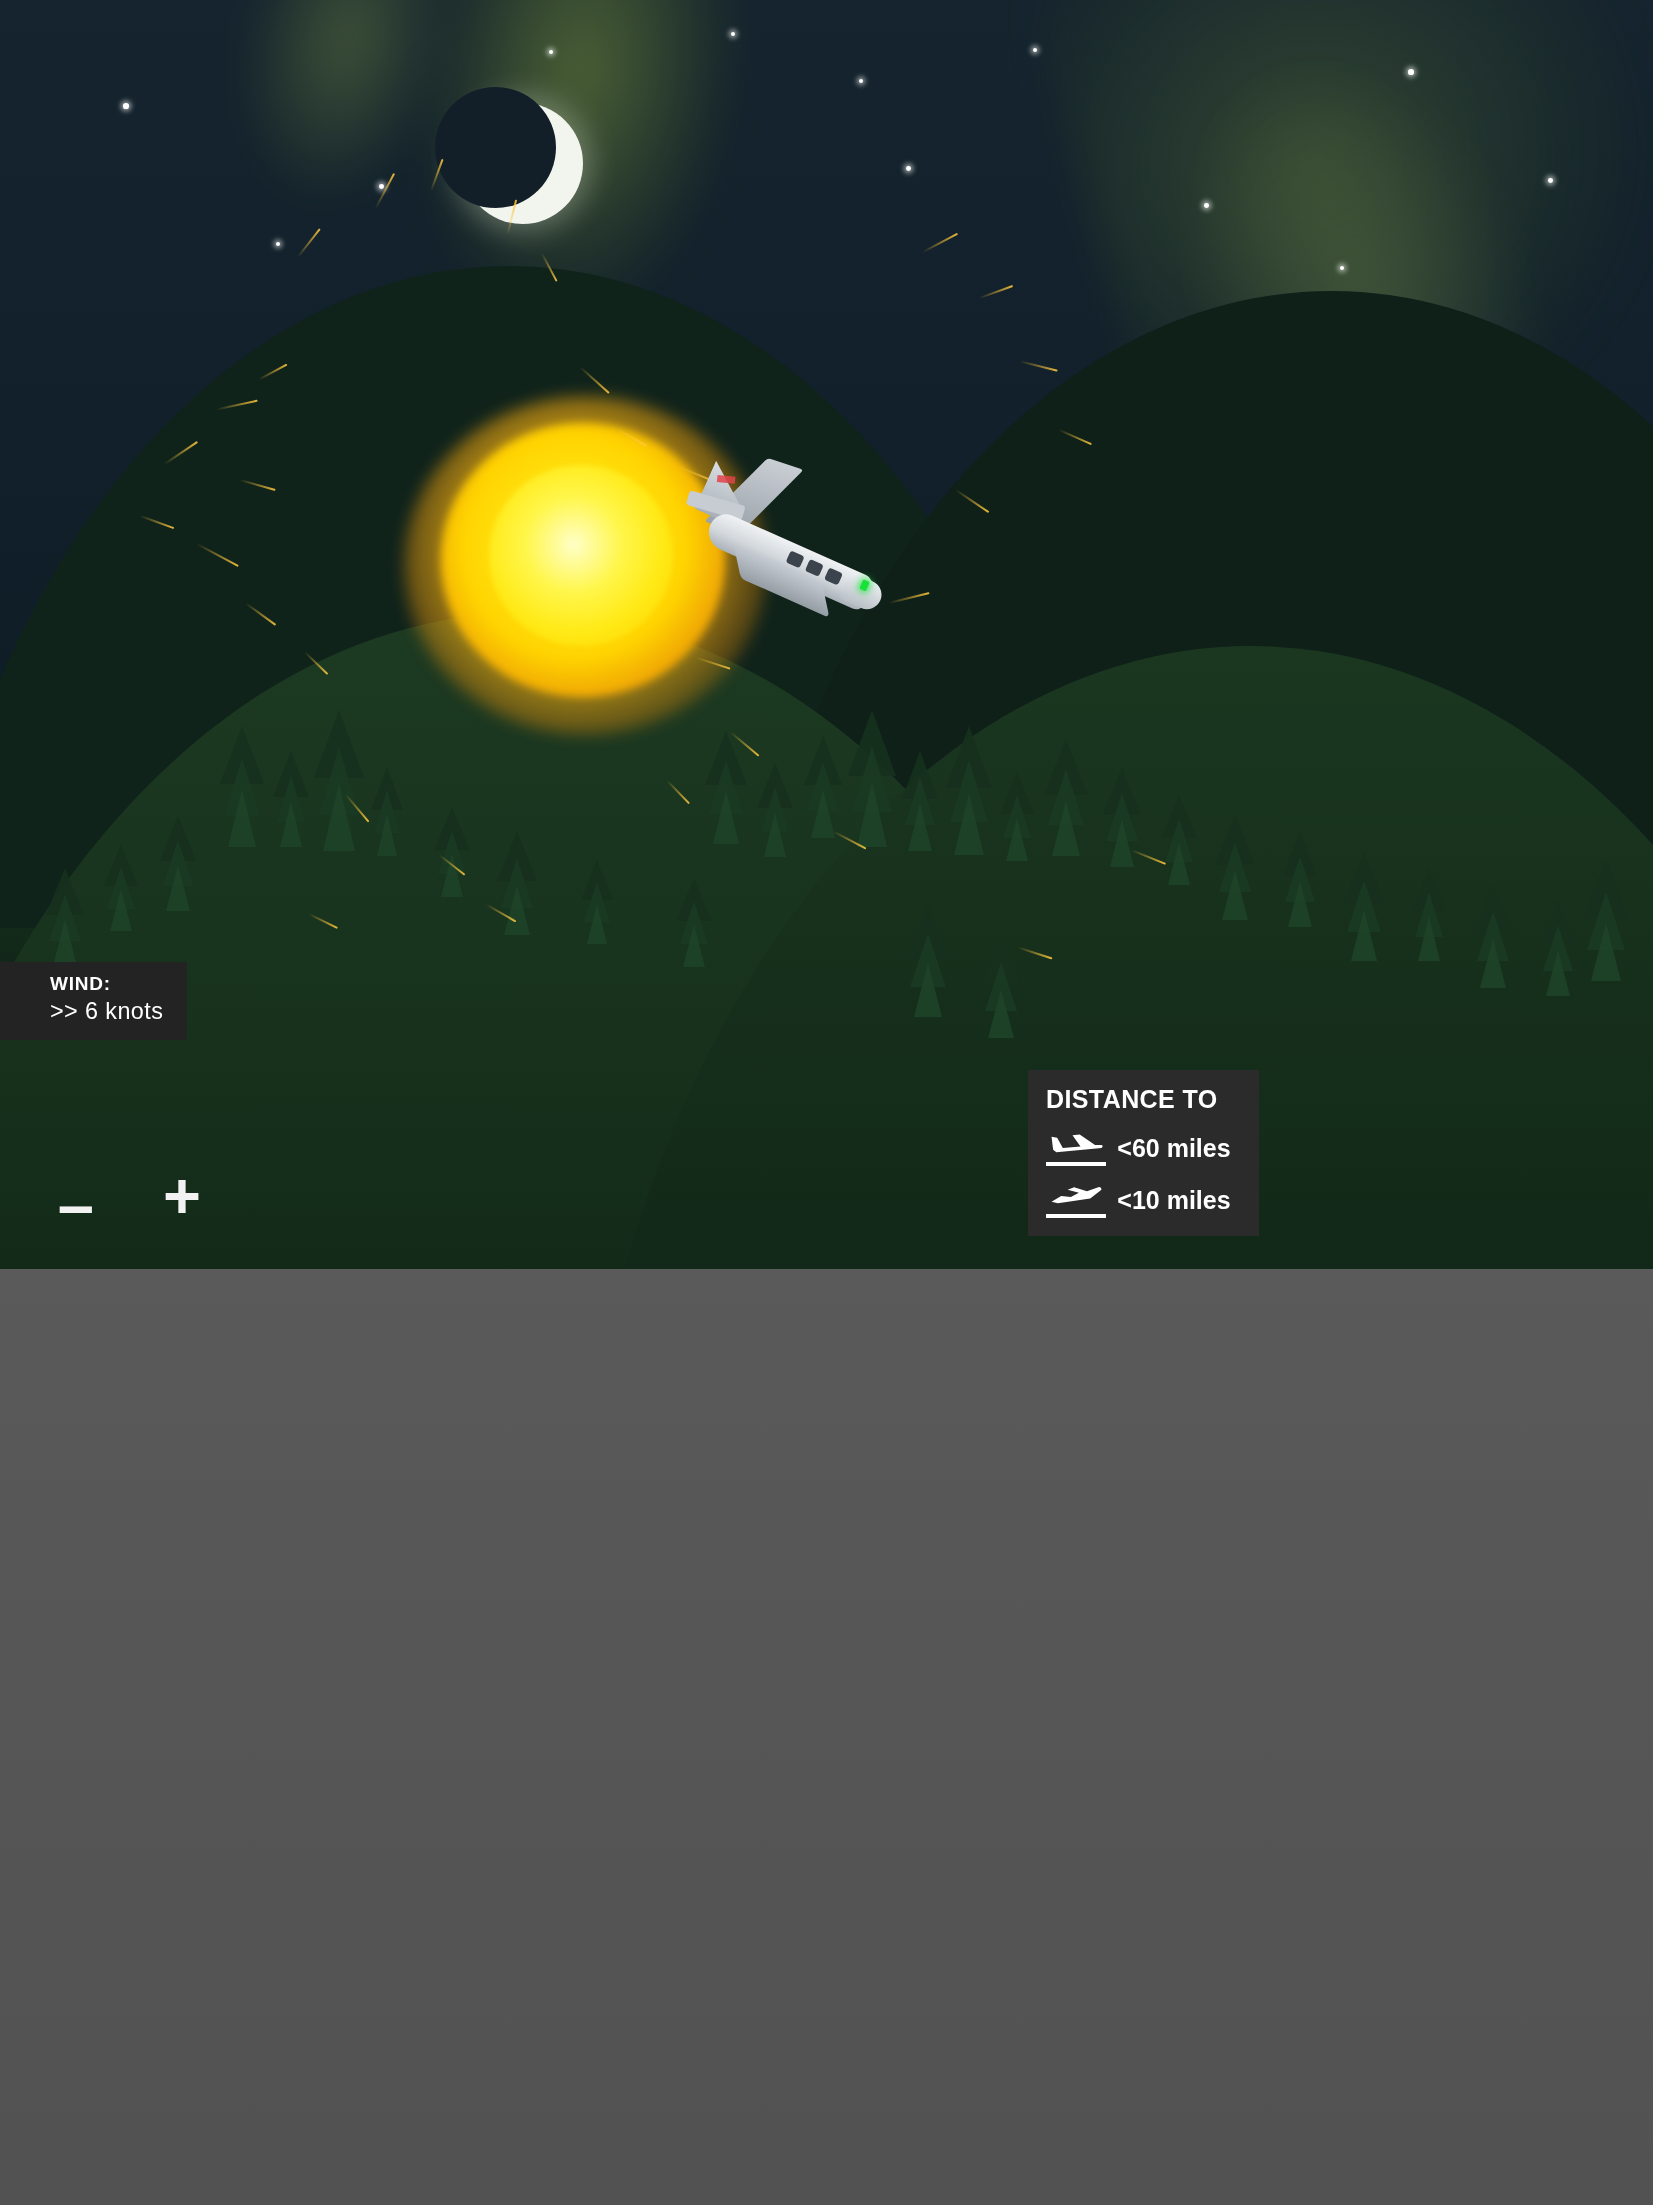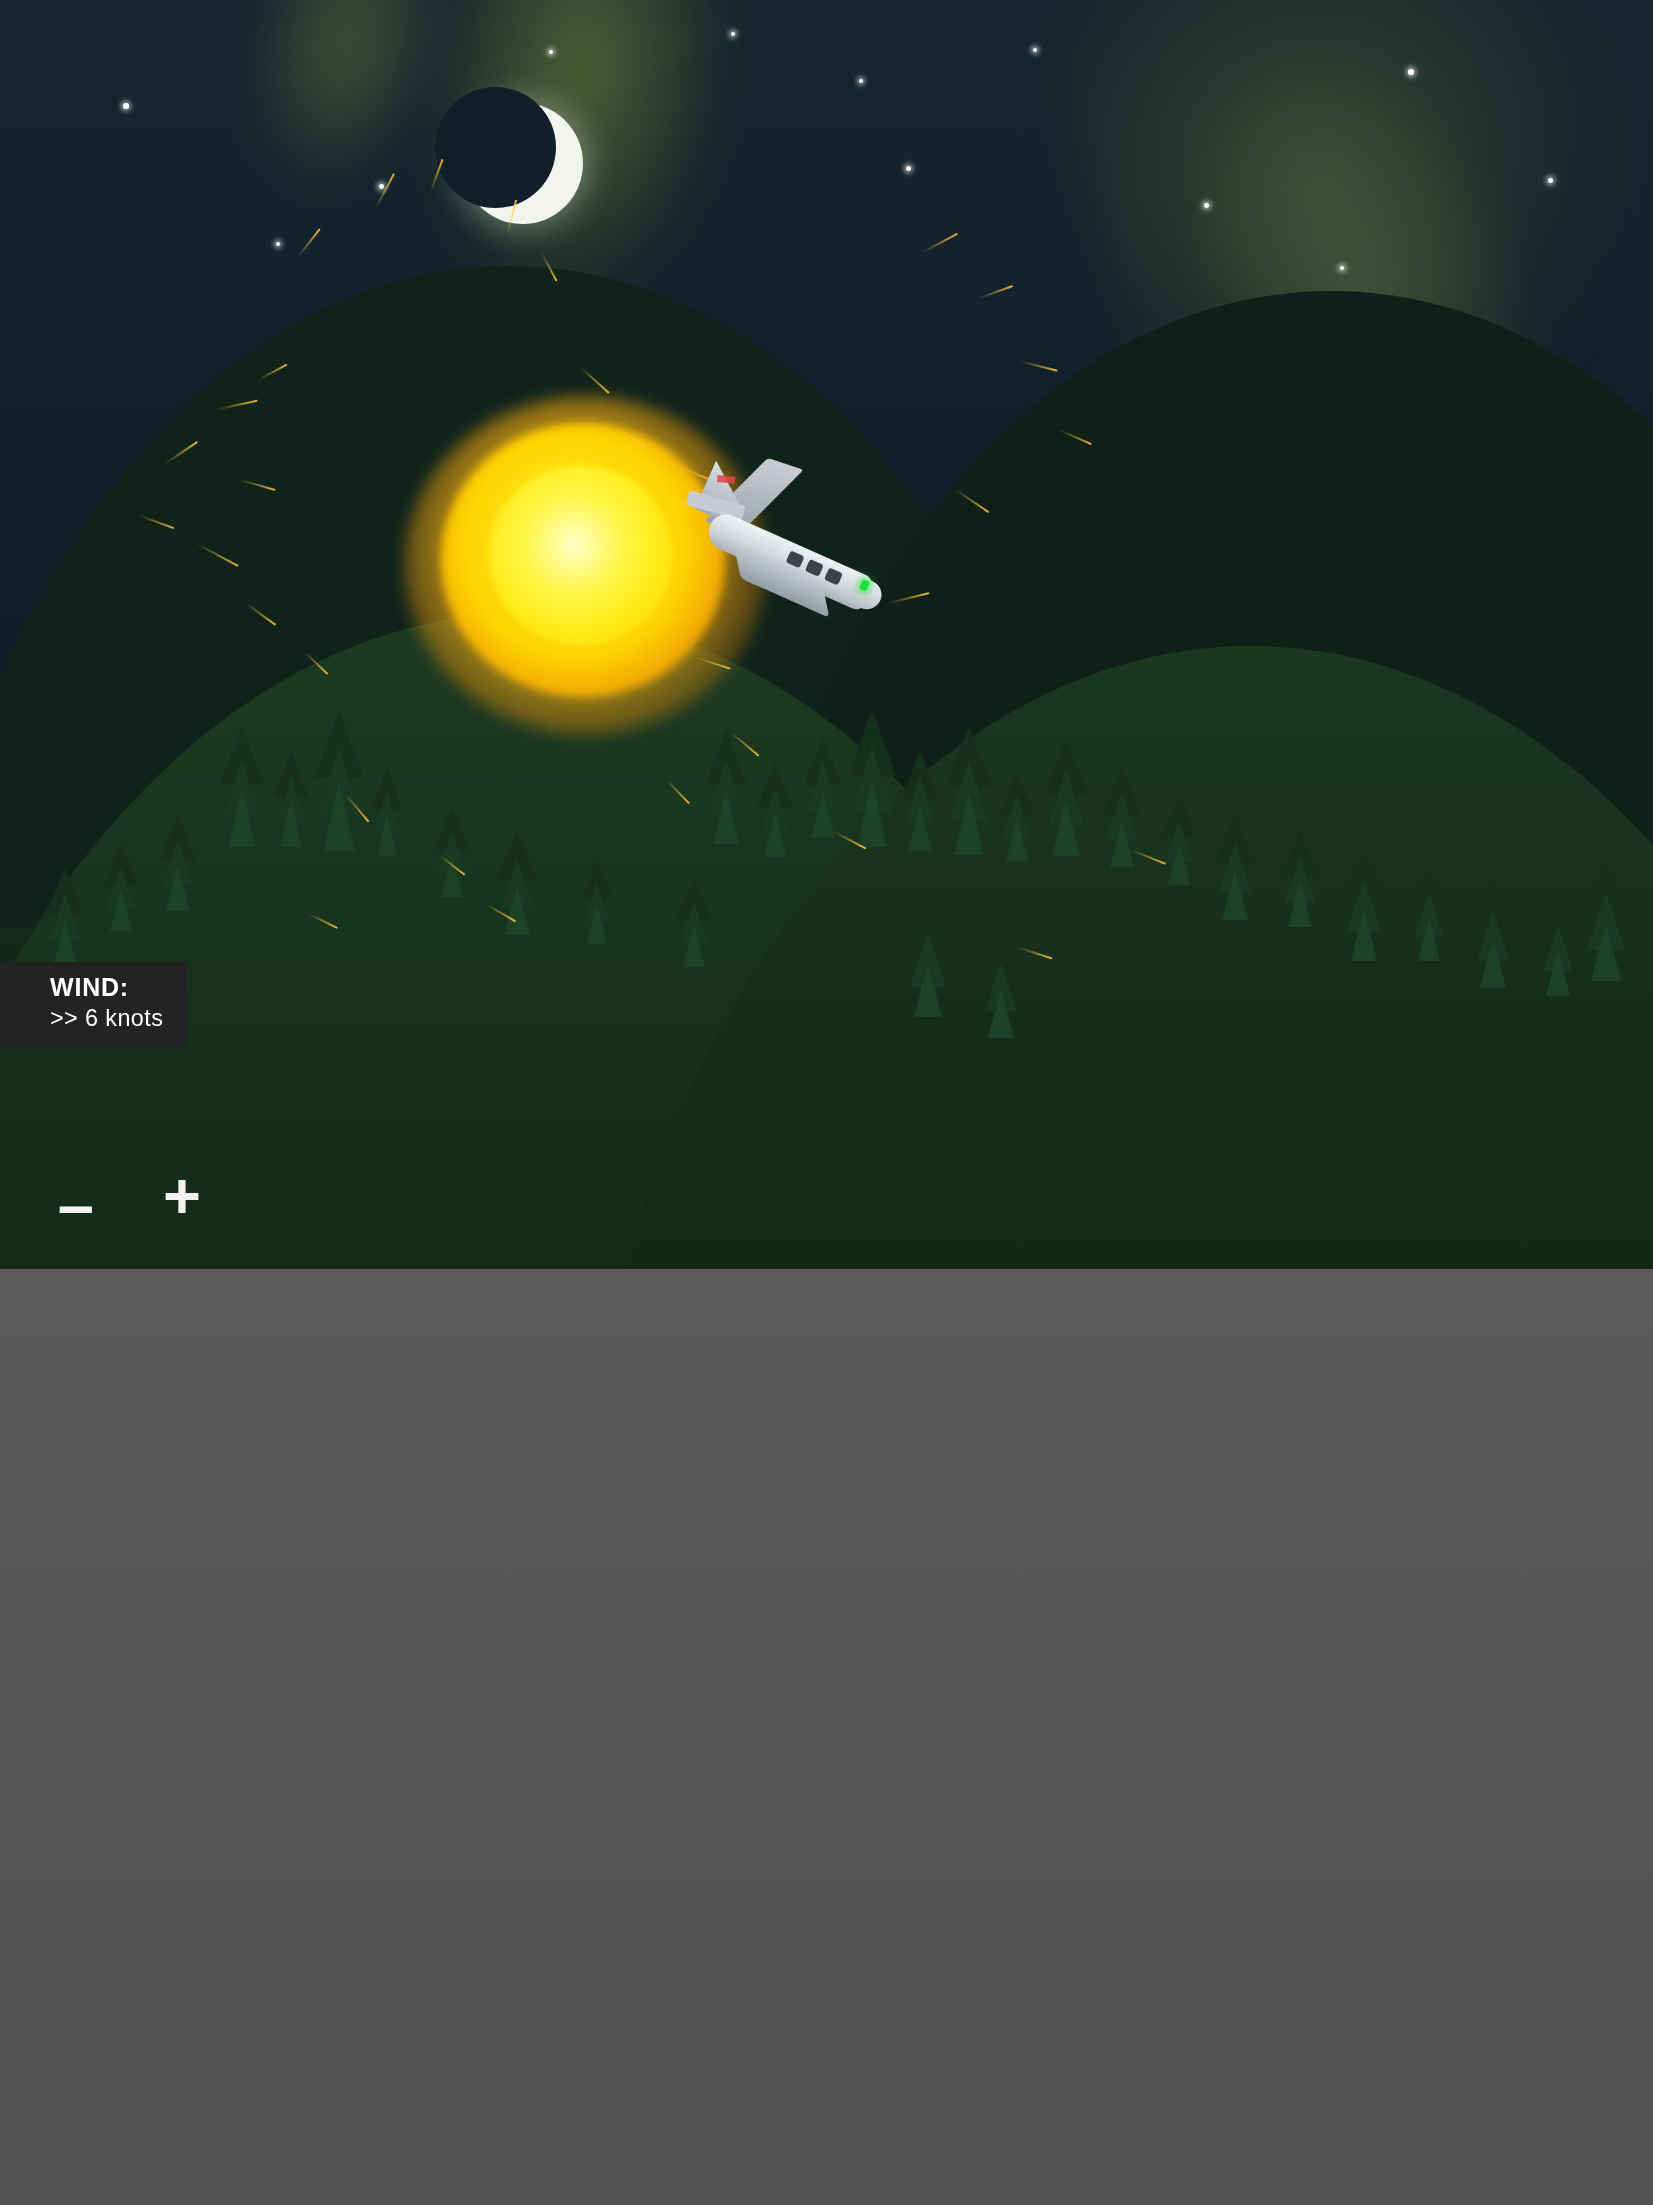--- a/index.html
+++ b/index.html
@@ -87,21 +87,21 @@
           background:#c7ccd2; border-radius:3.2px; transform:rotate(-8deg); }
   .win  { position:absolute; top:71px; width:15.3px; height:13px; background:#3b444c; border-radius:3.2px; }
   .navlt{ position:absolute; left:199px; top:68px; width:6.5px; height:9.7px;
           background:#18e23a; border-radius:1.6px; box-shadow:0 0 7.3px 2.4px rgba(24,226,58,.75); }
   .tailmk{ position:absolute; left:24px; top:29px; width:18px; height:7.3px; background:#e0444a;
            transform:rotate(-18deg); opacity:.85; }
 
   
   #wind-box { position:absolute; left:0px; top:962px; padding:11.3px 24px 14.5px 50px; background:#232323;
               color:#fff; }
-  #wind-box .w-title { font-size:25px; font-weight:bold; letter-spacing:0.8px; }
+  #wind-box .w-title { font-size:19px; font-weight:bold; letter-spacing:0.8px; }
   #wind-box .w-val   { font-size:23.4px; margin-top:3.2px; letter-spacing:0.4px; }
 
   #zoom-ctrl { position:absolute; left:48px; top:1174px; width:194px; height:73px; color:#fff; }
   #zoom-ctrl .zbtn { position:absolute; font-size:65px; line-height:48px; font-weight:bold;
                      color:#f2f2f2; user-select:none; }
   #zoom-out { left:9.7px; top:6.5px; }
   #zoom-in  { left:115px; top:-1.6px; }
 
   #dist-box { position:absolute; left:1028px; top:1070px; width:231px; padding:14.5px 16px 18px 18px;
               background:#2b2b2b; color:#fff; }
@@ -364,20 +364,41 @@
     <div id="wind-box">
       <div class="w-title">WIND:</div>
       <div class="w-val">&gt;&gt; 6 knots</div>
     </div>
 
     <div id="zoom-ctrl">
       <div class="zbtn" id="zoom-out">–</div>
       <div class="zbtn" id="zoom-in">+</div>
     </div>
 
+    <div id="dist-box">
+      <div class="d-title">DISTANCE TO</div>
+      <div class="d-row">
+        <div class="d-ico">
+          <svg class="plsvg" width="57" height="27.4" viewBox="0 0 70 34">
+            <path fill="#fff" d="M6 22 L4 6 L11 7 L18 20 L40 18 L30 4 L39 3 L58 16 L66 16 Q69 17 66 20 L10 25 Z"></path>
+          </svg>
+          <div class="runway"></div>
+        </div>
+        <div class="d-txt">&lt;60 miles</div>
+      </div>
+      <div class="d-row">
+        <div class="d-ico">
+          <svg class="plsvg" width="57" height="27.4" viewBox="0 0 70 34">
+            <path fill="#fff" d="M62 4 Q66 3 66 7 L52 18 L12 24 L4 22 L16 15 L28 16 L38 11 L24 7 L32 4 L48 9 Z"></path>
+          </svg>
+          <div class="runway"></div>
+        </div>
+        <div class="d-txt">&lt;10 miles</div>
+      </div>
+    </div>
   </div>
 
   <div id="cockpit">
 
     
     
     
     
     
     

